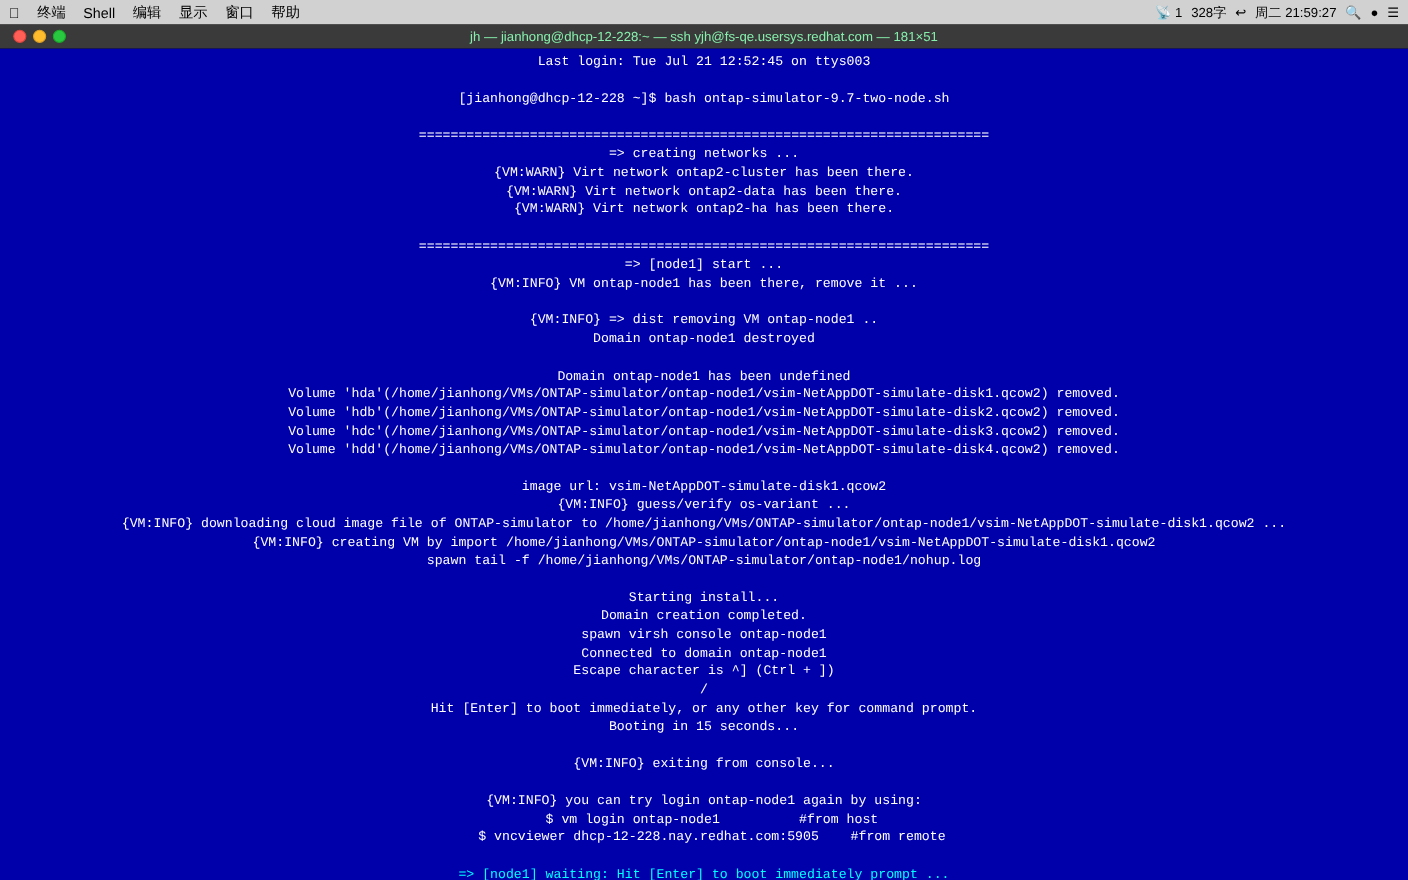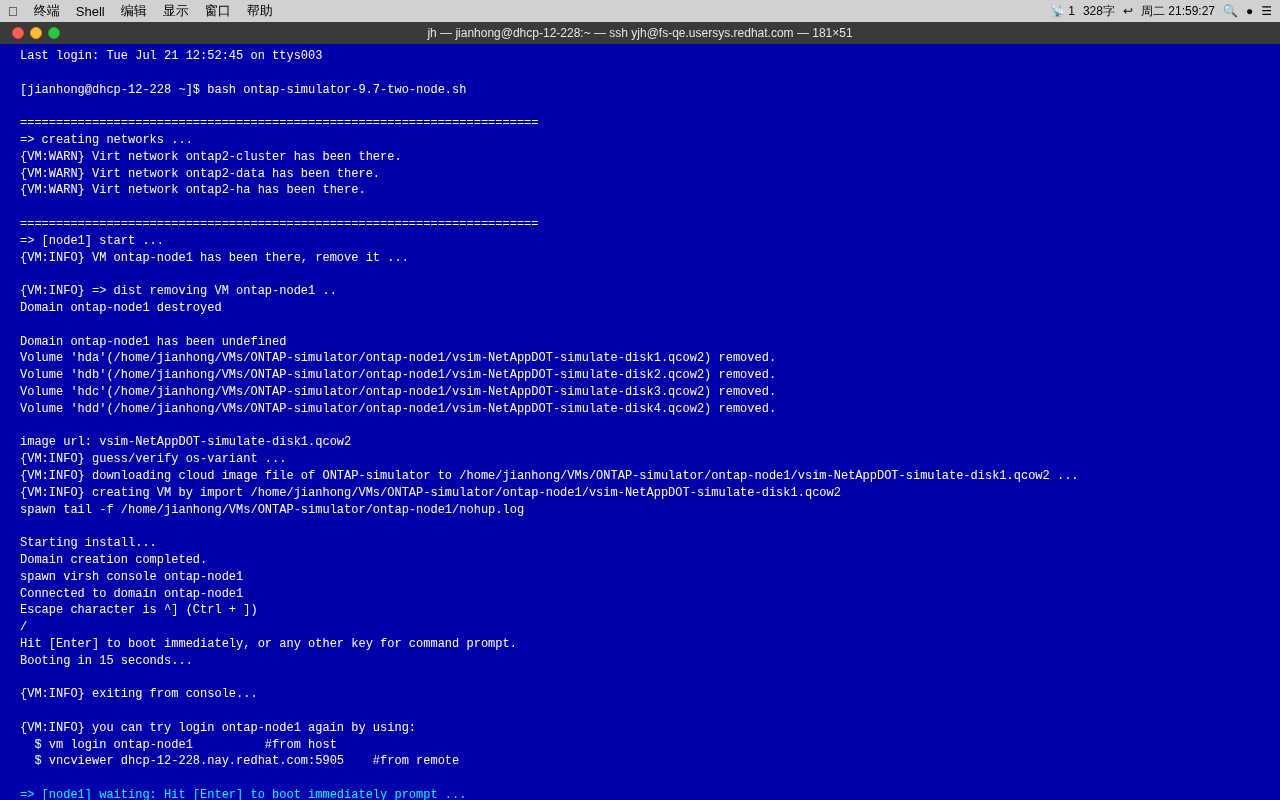--- a/index.html
+++ b/index.html
@@ -78,38 +78,39 @@
     }
     .tl-red { background: #ff5f57; border: 0.5px solid #e0443e; }
     .tl-yellow { background: #ffbd2e; border: 0.5px solid #dfa123; }
     .tl-green { background: #28c940; border: 0.5px solid #1aab29; }
 
     .titlebar-title {
       position: absolute;
       left: 50%;
       transform: translateX(-50%);
       font-size: 12px;
-      color: #e5e5e5;
+      color: #86efac;
       white-space: nowrap;
     }
     .titlebar-right {
       width: 60px;
     }
 
     
     .terminal {
       width: 1280px;
       height: 756px; 
       background: #0000aa;
       color: #ffffff;
       font-family: 'Menlo', 'Monaco', 'Courier New', monospace;
       font-size: 12px;
       line-height: 1.4;
       padding: 4px 20px;
       overflow: hidden;
+      text-align: center;
     }
 
     .terminal pre {
       white-space: pre-wrap;
       word-break: break-all;
       font-family: inherit;
       font-size: inherit;
       line-height: inherit;
     }
 

